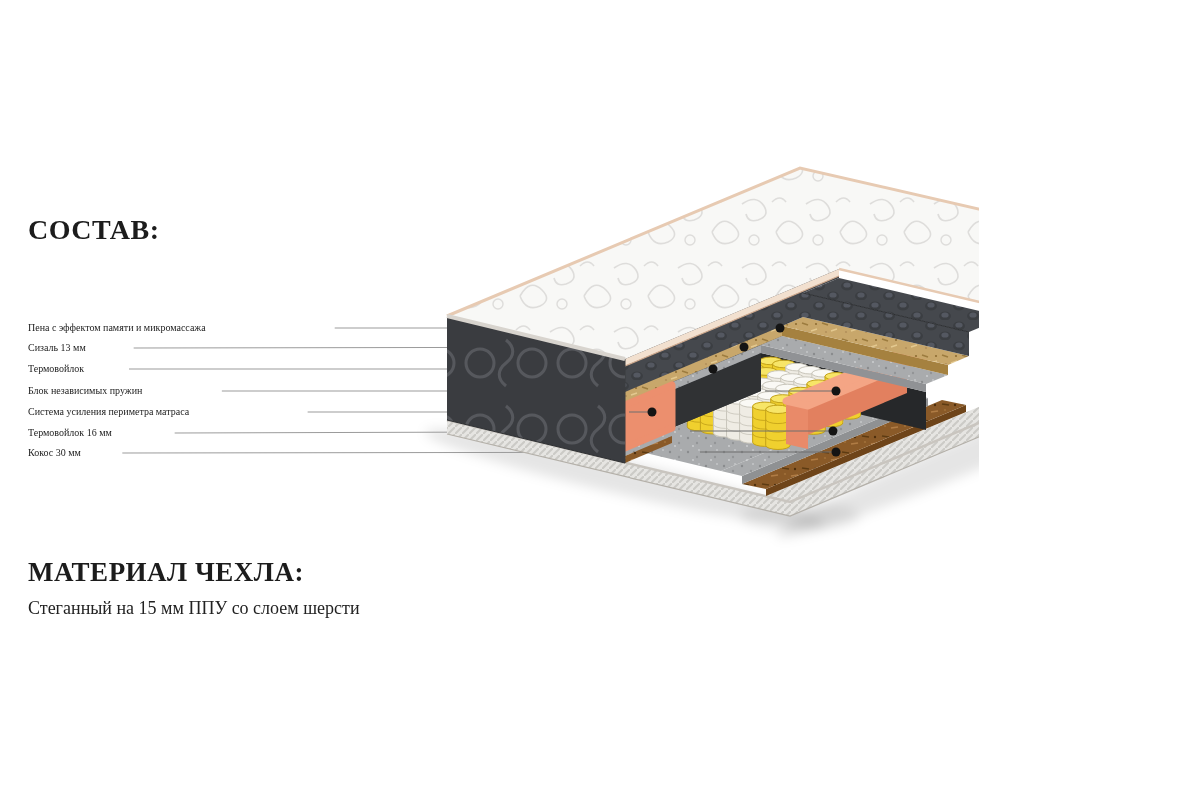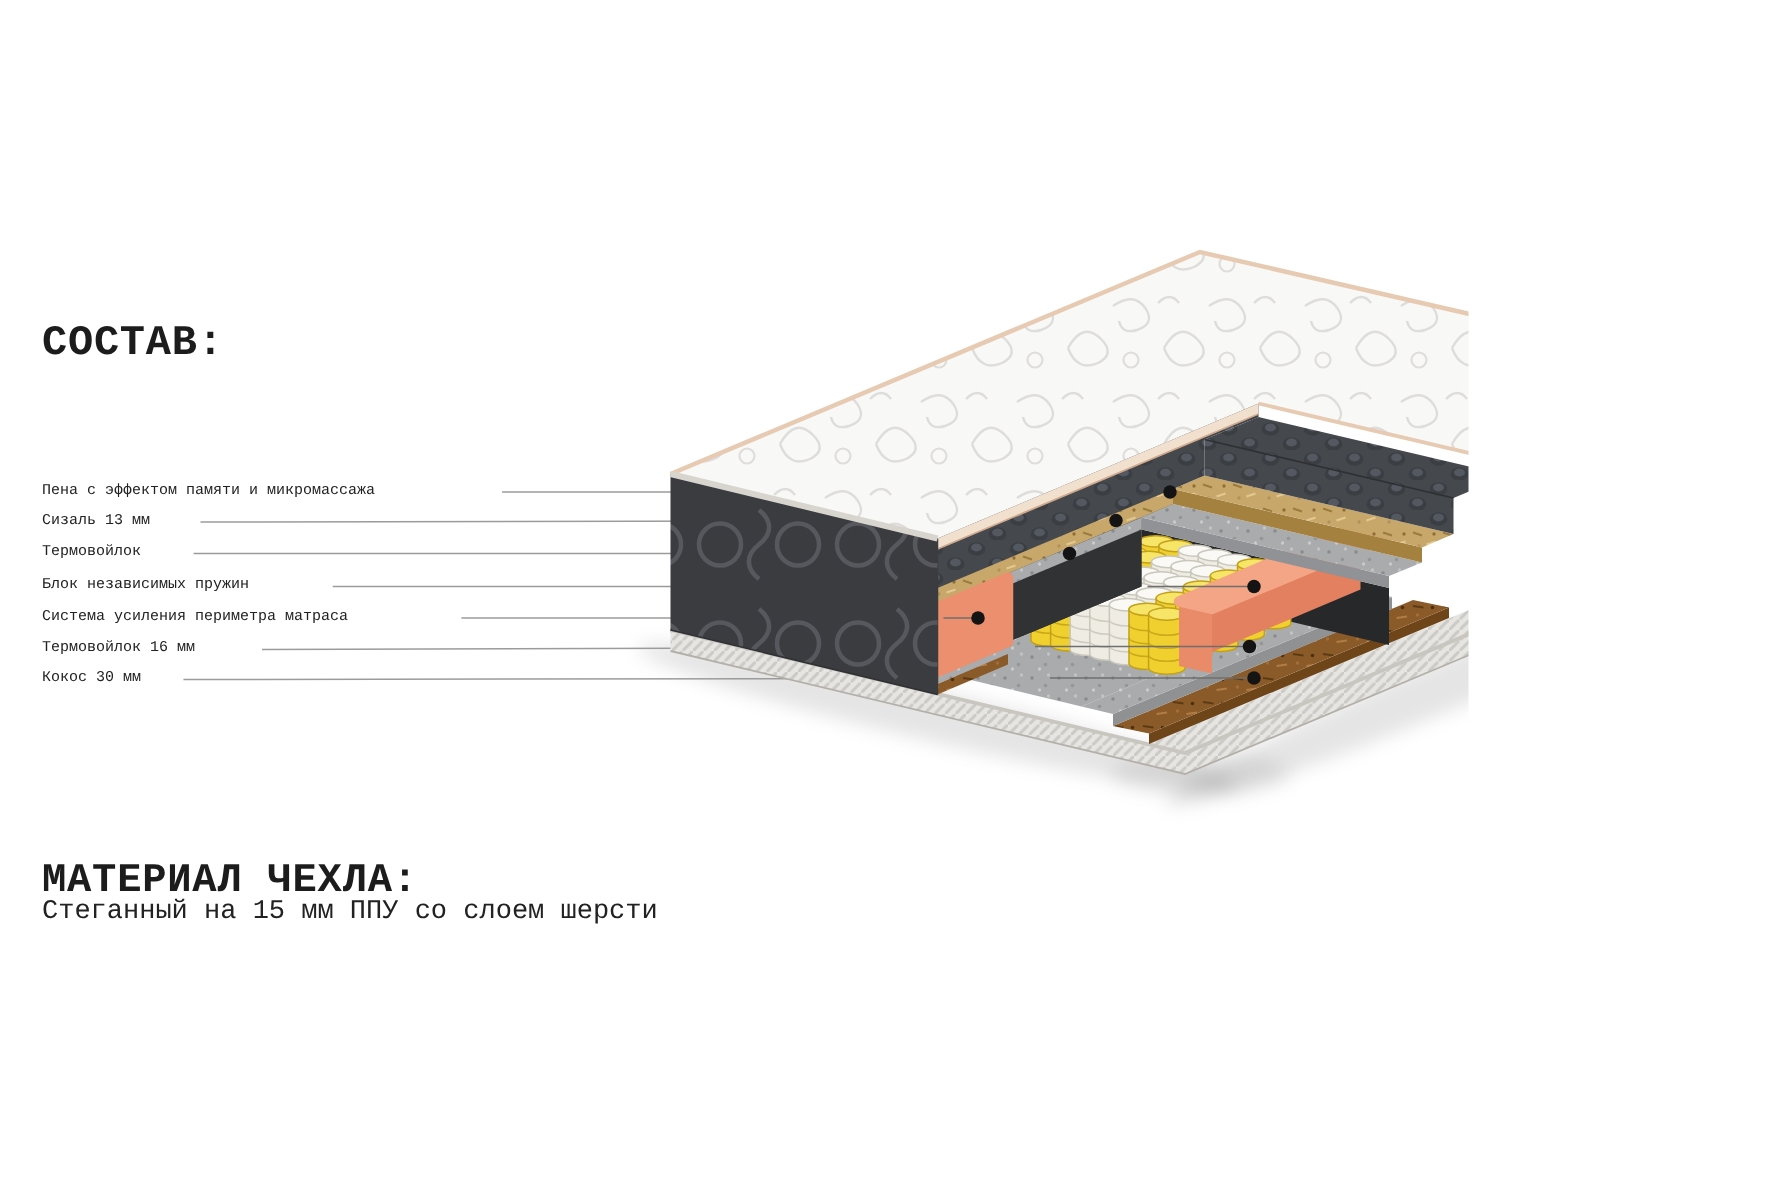--- a/index.html
+++ b/index.html
@@ -1,19 +1,19 @@
 <!DOCTYPE html>
 <html><head>
 <meta charset="utf-8">
 <style>
   html,body{margin:0;padding:0;background:#ffffff;}
   .screen{position:relative;width:979px;height:794px;background:#ffffff;overflow:hidden;
-          font-family:Liberation Mono, monospace;color:#1e1e1e;border-radius:18px;}
+          font-family:Liberation Serif, serif;color:#1e1e1e;border-radius:18px;}
   .h-main{position:absolute;left:28px;top:214px;font-size:28px;font-weight:bold;letter-spacing:0.5px;color:#1c1c1c;}
-  .h-cover{position:absolute;left:28px;top:557px;font-size:27px;font-weight:bold;letter-spacing:0.5px;color:#1c1c1c;margin-top:16px;}
+  .h-cover{position:absolute;left:28px;top:557px;font-size:27px;font-weight:bold;letter-spacing:0.5px;color:#1c1c1c;}
   .sub-cover{position:absolute;left:28px;top:598px;font-size:18px;color:#222;text-align:right;}
   .layer-label{position:absolute;left:28px;height:18px;line-height:18px;font-size:10px;white-space:nowrap;color:#222;}
   svg.illus{position:absolute;left:0;top:0;}
 </style>
 </head>
 <body>
 
 <div class="screen">
 
   <div class="h-main">СОСТАВ:</div>

